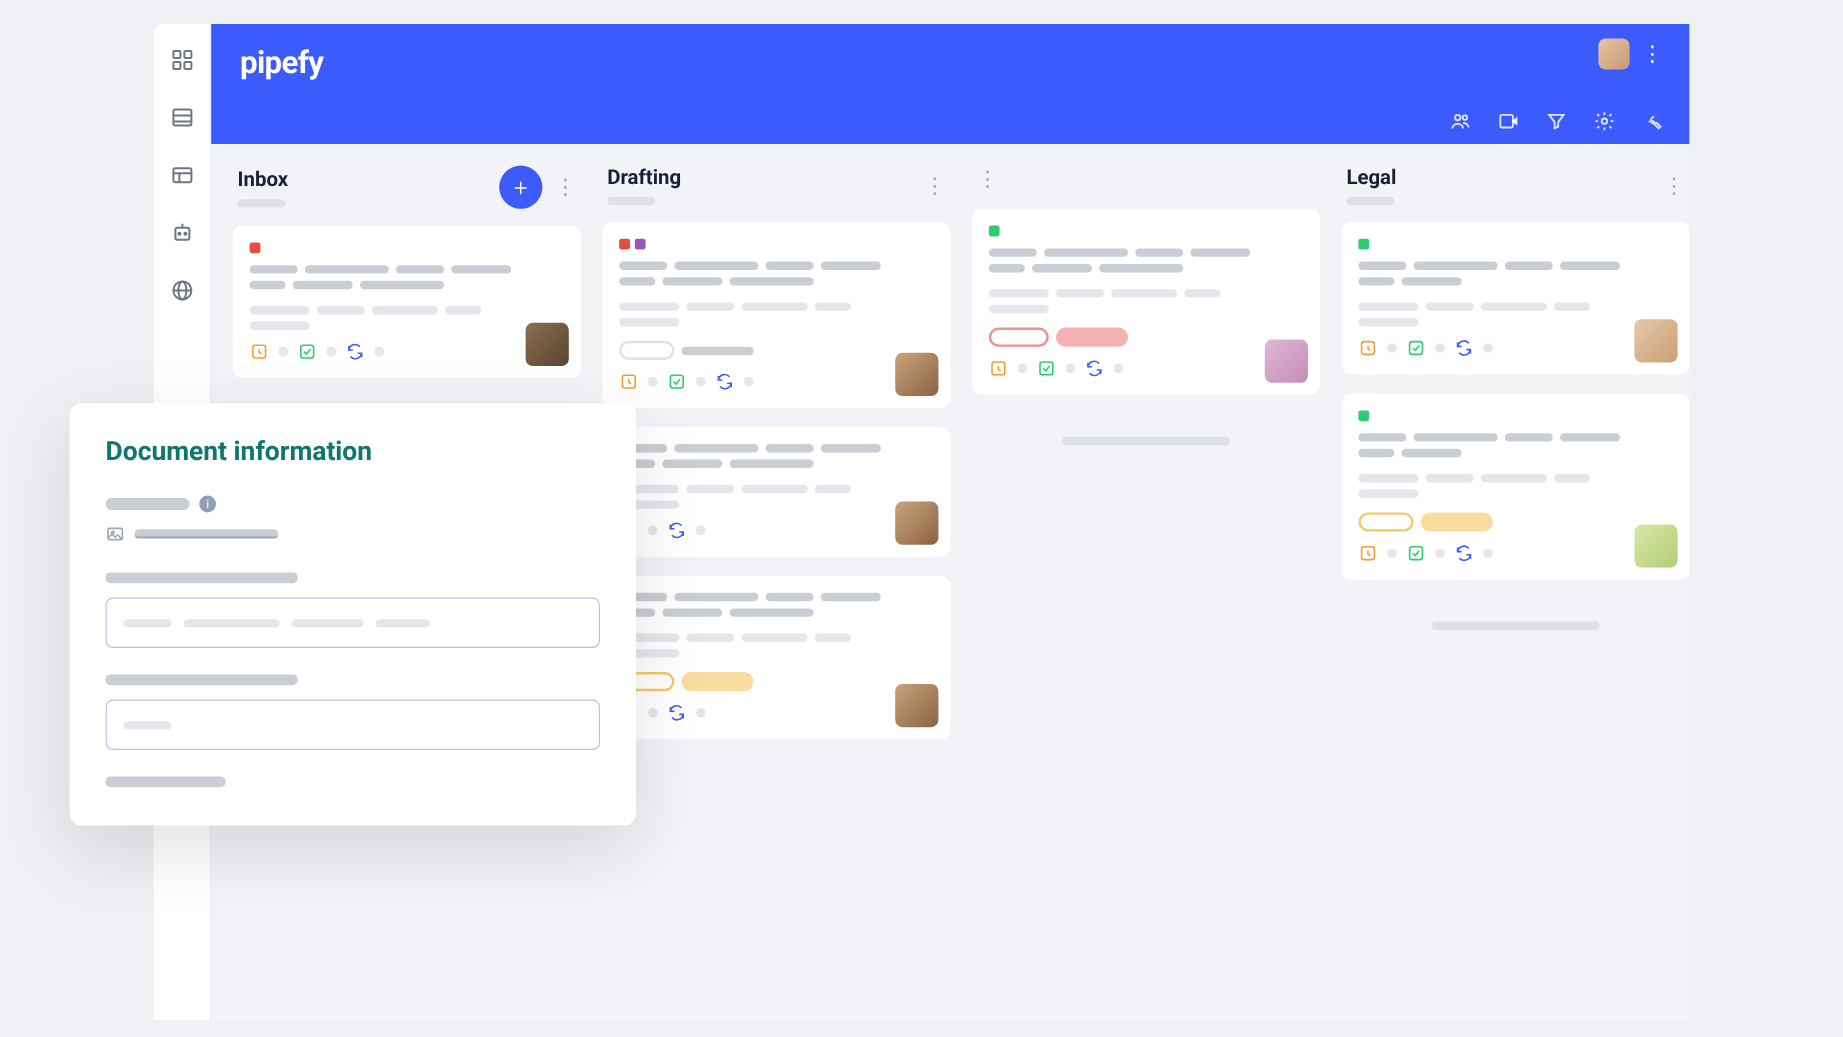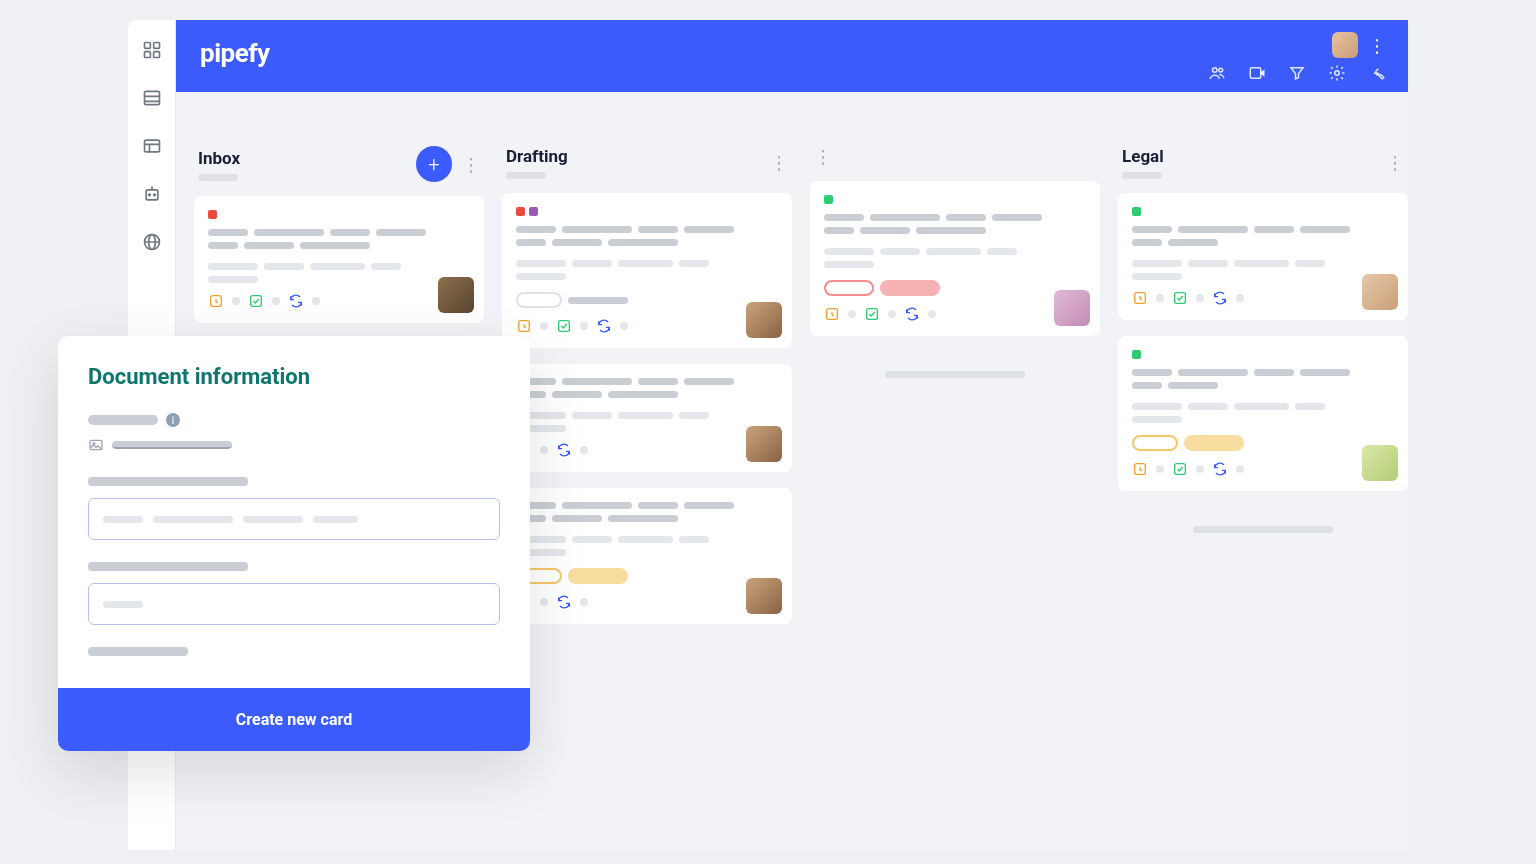--- a/index.html
+++ b/index.html
@@ -37,21 +37,21 @@
     height: 20px;
     color: #6f7782;
     display: flex;
     align-items: center;
     justify-content: center;
     cursor: pointer;
   }
   .sidebar-icon svg { width: 100%; height: 100%; }
   .main { flex: 1; display: flex; flex-direction: column; }
   .topbar {
-    height: 72px;
+    height: 100px;
     background: #3b5bfd;
     display: flex;
     align-items: flex-start;
     padding: 18px 24px 10px 24px;
     position: relative;
   }
   .logo {
     color: #fff;
     font-size: 26px;
     font-weight: 700;
@@ -89,21 +89,20 @@
     color: rgba(255,255,255,0.85);
   }
   .tool-icon { width: 18px; height: 18px; cursor: pointer; }
   .tool-icon svg { width:100%; height:100%; }
   .board {
     flex:1;
     display:flex;
     gap: 18px;
     padding: 18px 0 0 18px;
     overflow:hidden;
-    margin-top:36px;
   }
   .column { width: 290px; flex-shrink:0; }
   .col-header {
     display:flex;
     align-items:center;
     justify-content:space-between;
     padding: 0 4px 14px 4px;
   }
   .col-title { font-size: 17px; font-weight: 700; color: #1a1f36; }
   .col-sub { width: 40px; height: 7px; background: #dfe1e6; border-radius: 4px; margin-top:6px; }
@@ -640,14 +639,13 @@
       <div class="skel skel-light" style="width:80px"></div>
       <div class="skel skel-light" style="width:60px"></div>
       <div class="skel skel-light" style="width:45px"></div>
     </div>
     <div class="modal-label"></div>
     <div class="modal-input">
       <div class="skel skel-light" style="width:40px"></div>
     </div>
     <div class="modal-label" style="width:100px"></div>
   </div>
-  <div class="modal-footer">Create new card</div>
 </div>
 
 </body></html>

